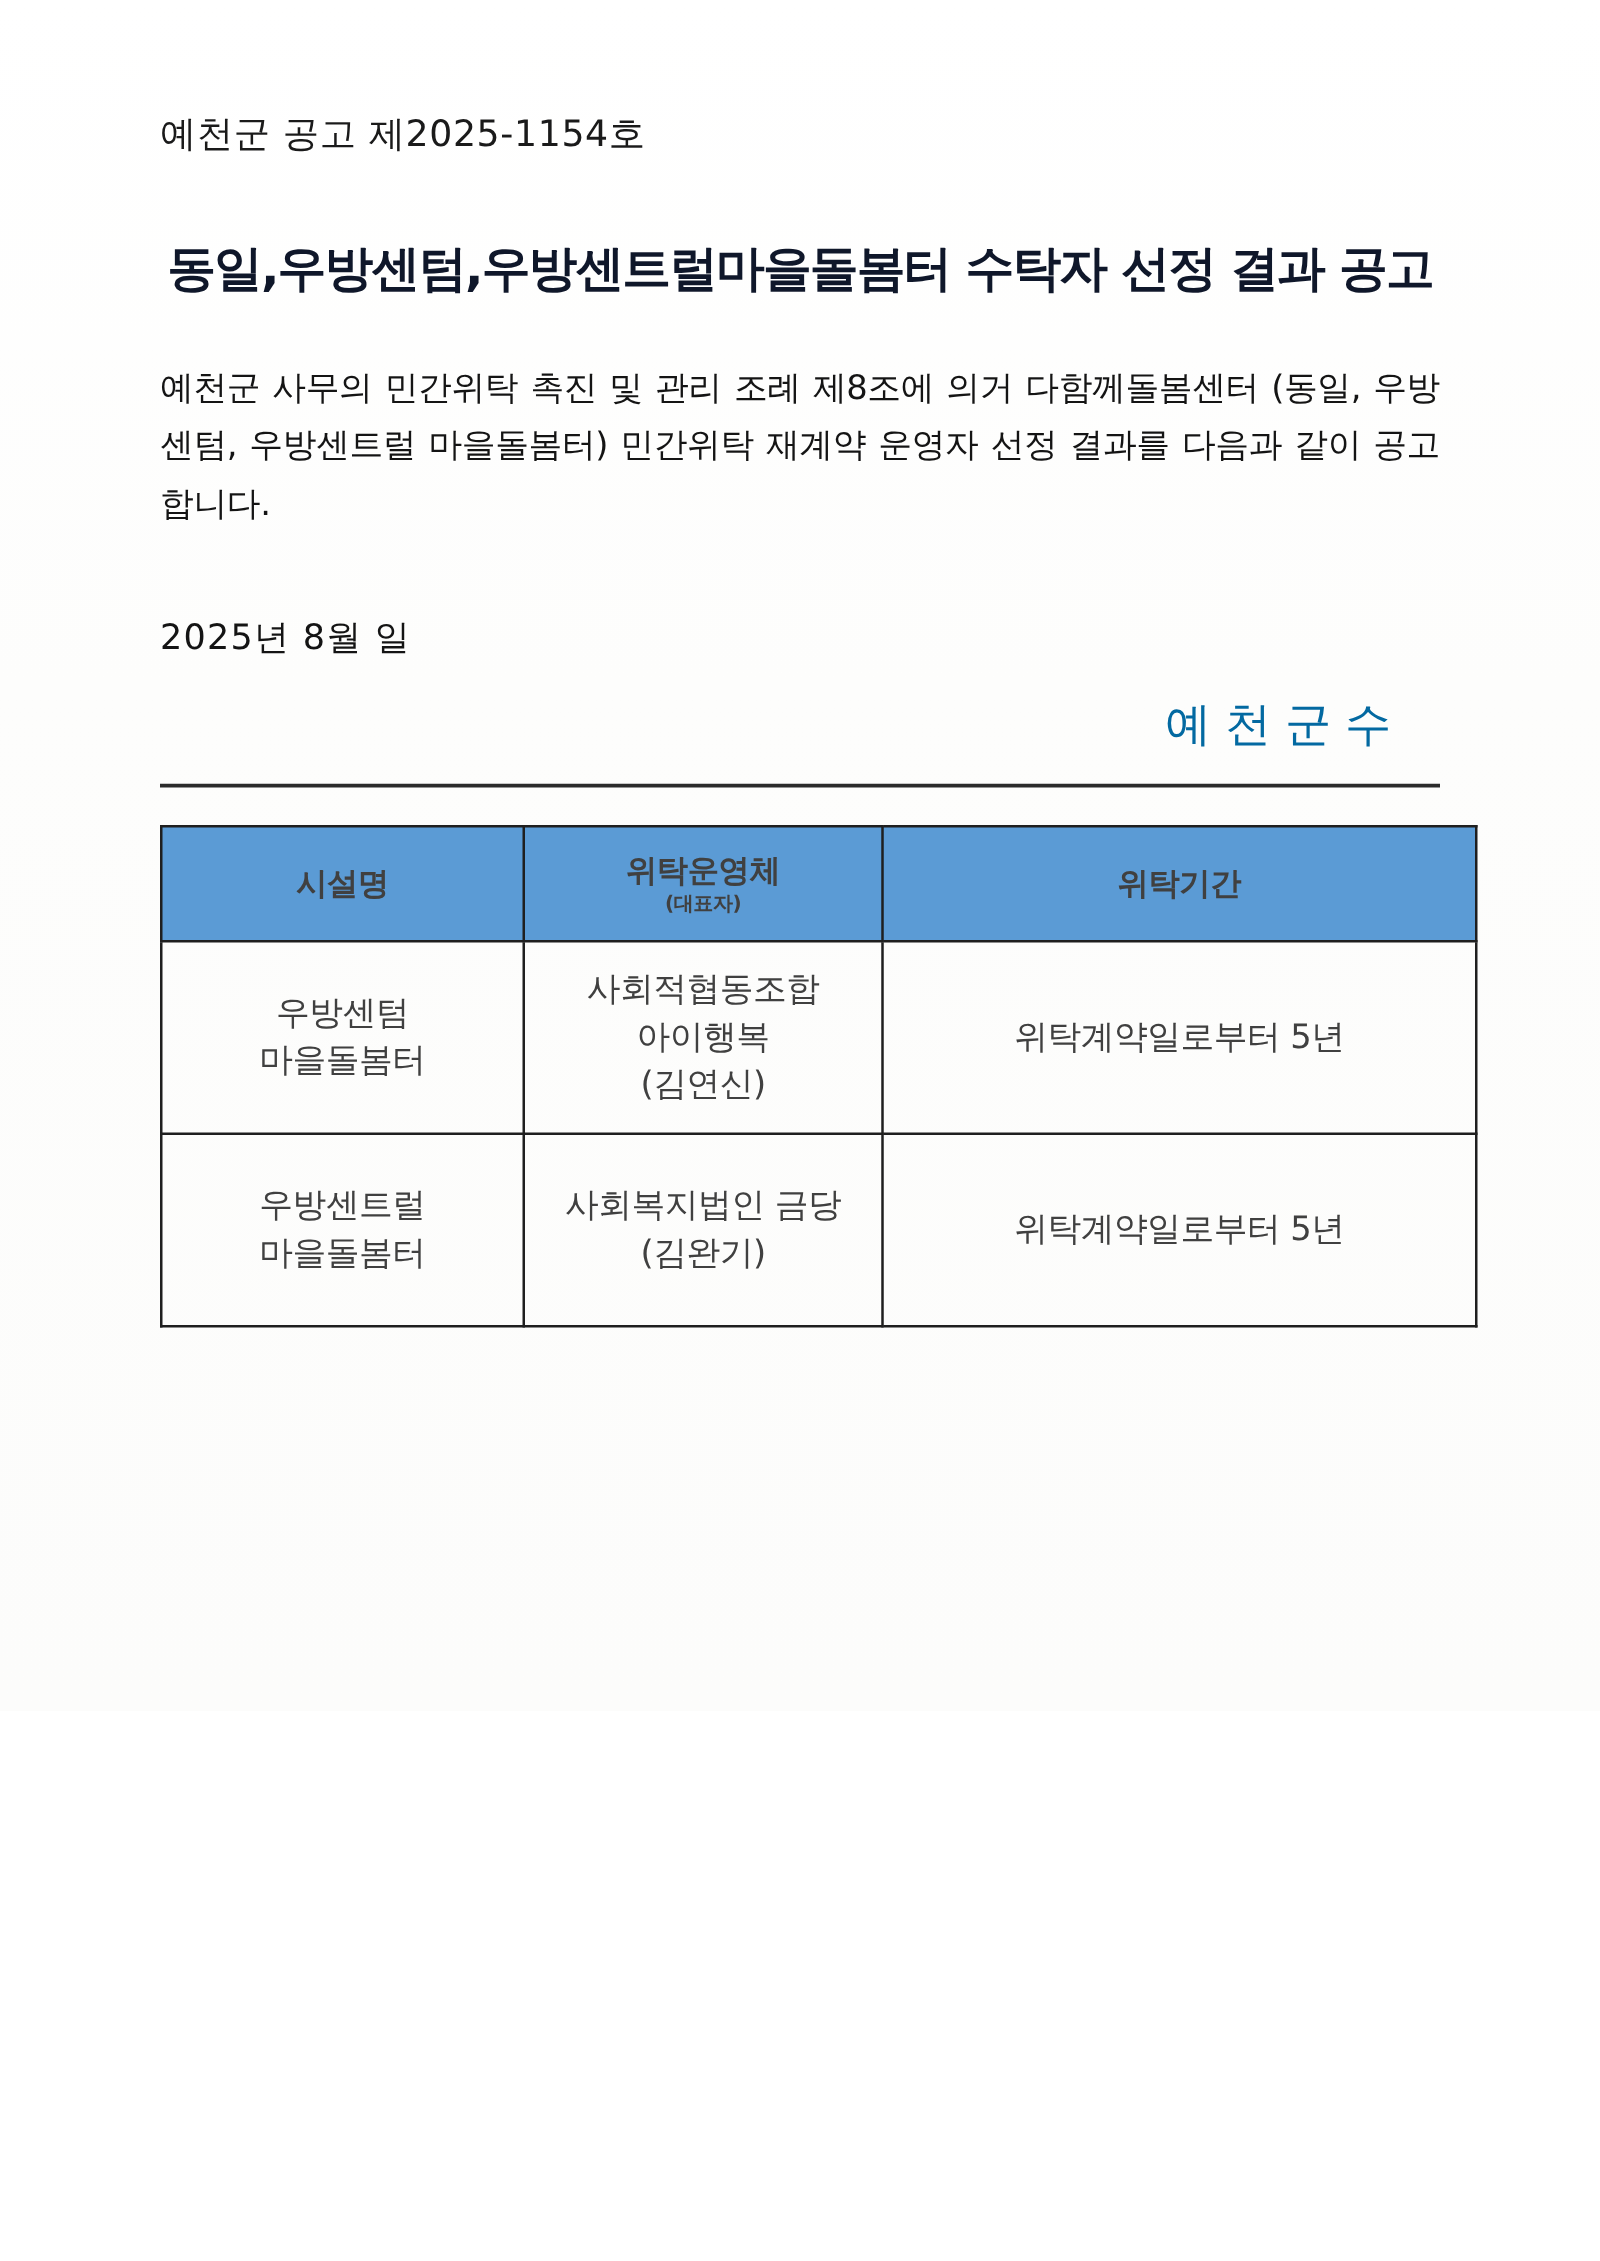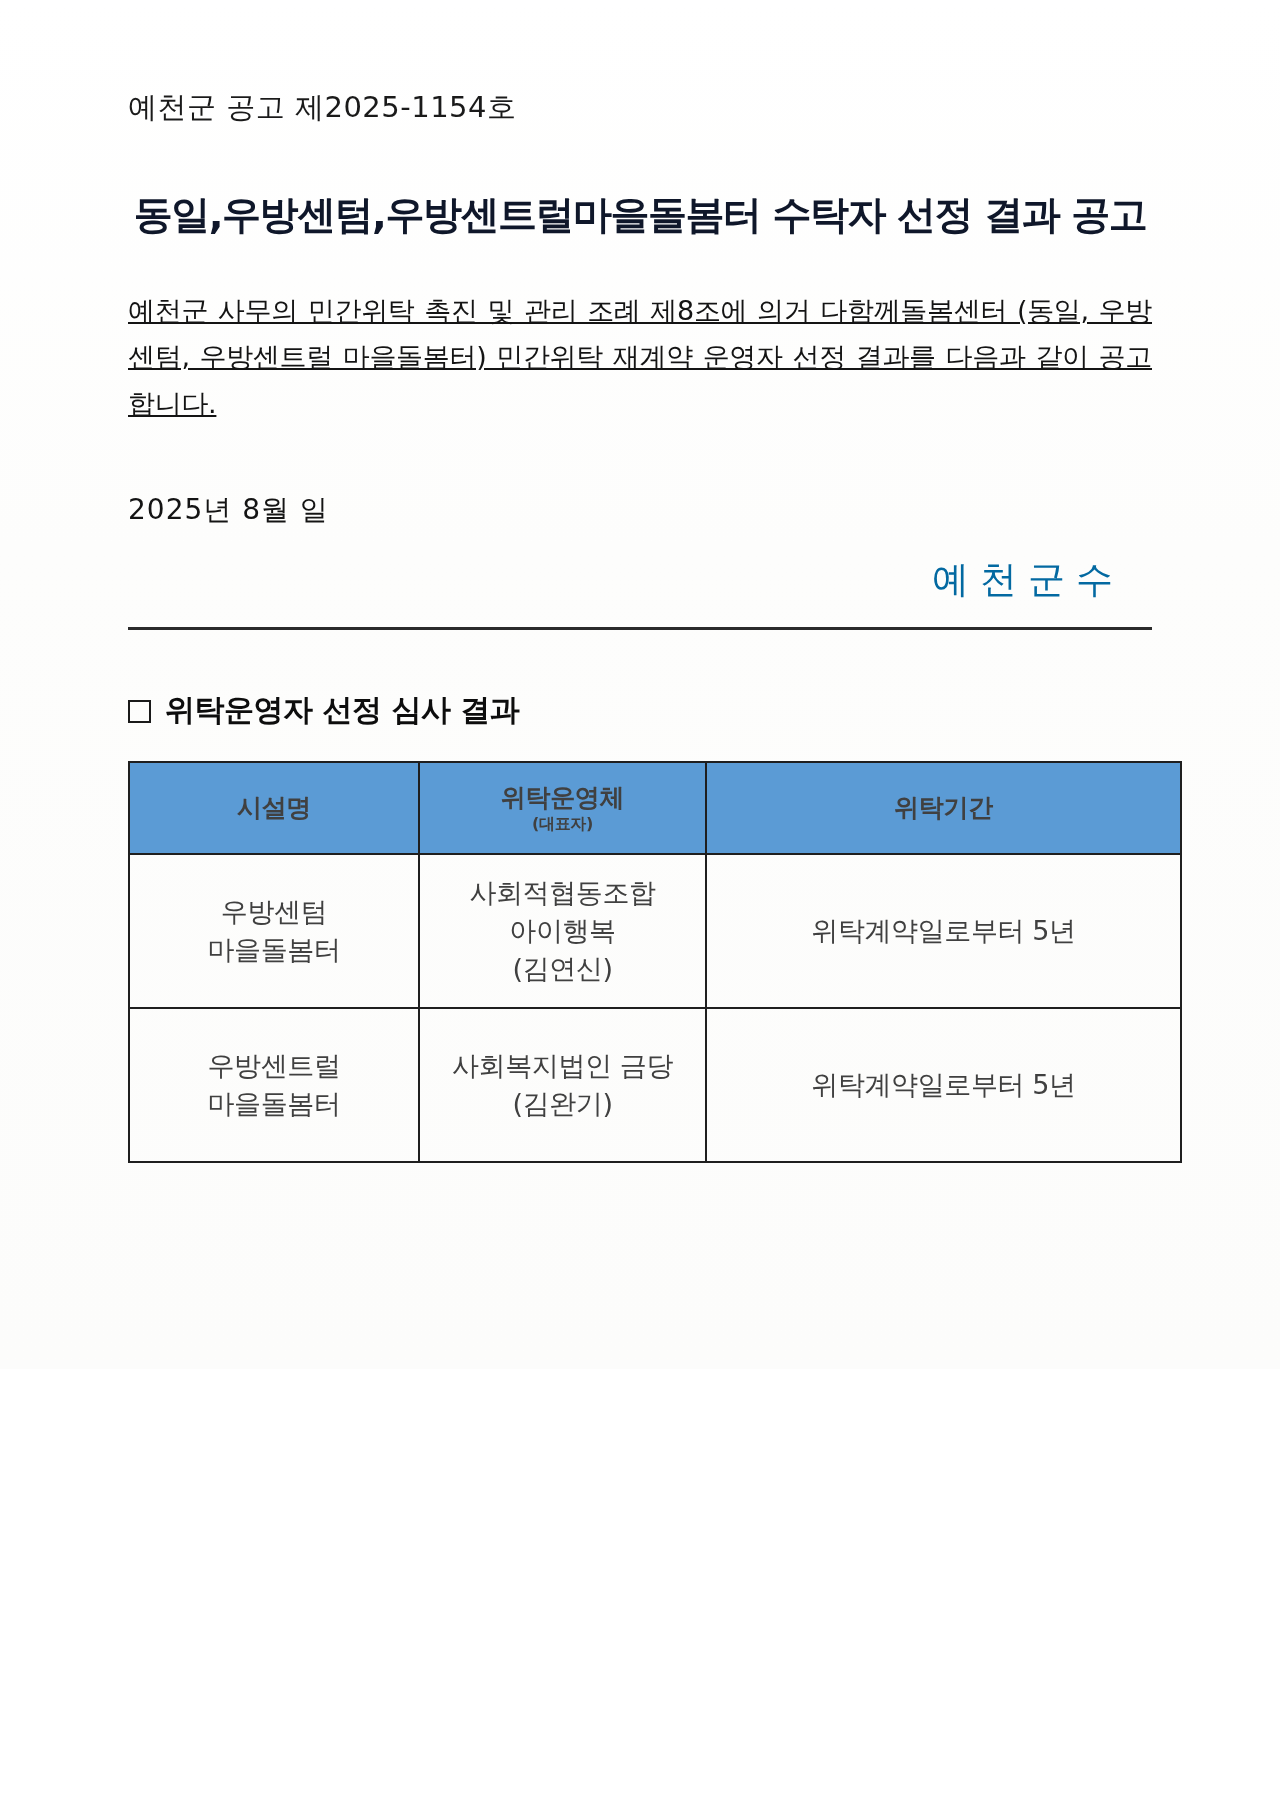--- a/index.html
+++ b/index.html
@@ -51,21 +51,20 @@
   .body-text {
     margin-top: 46px;
     font-size: 27px;
     line-height: 1.72;
     text-align: justify;
     color: #141414;
     letter-spacing: -0.3px;
   }
   .body-text p {
     margin: 0;
-    text-decoration: underline;
   }
 
   .date-line {
     margin-top: 64px;
     font-size: 28px;
     letter-spacing: 1px;
     color: #141414;
   }
 
   .signer {
@@ -155,24 +154,20 @@
     <div class="body-text">
       <p>예천군 사무의 민간위탁 촉진 및 관리 조례 제8조에 의거 다함께돌봄센터 (동일, 우방센텀, 우방센트럴 마을돌봄터) 민간위탁 재계약 운영자 선정 결과를 다음과 같이 공고합니다.</p>
     </div>
 
     <div class="date-line">2025년  8월    일</div>
 
     <div class="signer">예천군수</div>
 
     <div class="rule"></div>
 
-    <div class="section-heading">
-      <span class="checkbox-glyph"></span>
-      <span>위탁운영자 선정 심사 결과</span>
-    </div>
 
     <table class="result-table">
       <colgroup>
         <col class="c1">
         <col class="c2">
         <col class="c3">
       </colgroup>
       <thead>
         <tr>
           <th>시설명</th>

